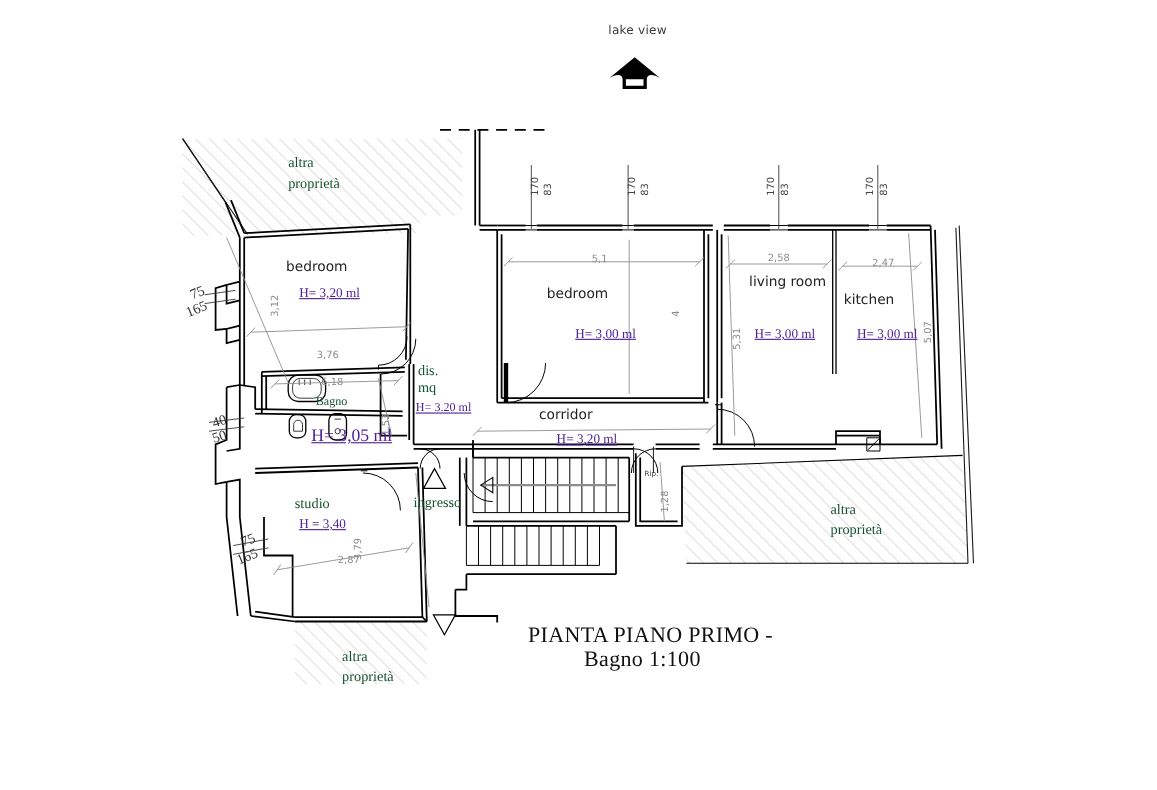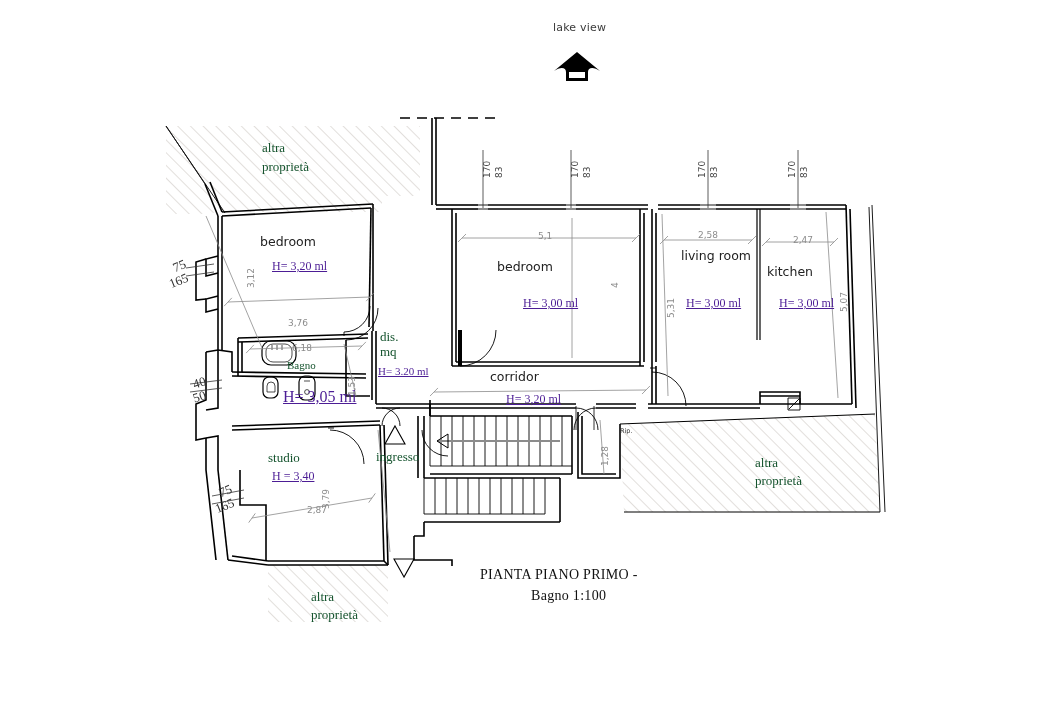--- a/index.html
+++ b/index.html
@@ -12,21 +12,21 @@
   }
   #plan{position:absolute;left:0;top:0;width:1052px;height:718px;}
 
   .lbl{position:absolute;white-space:nowrap;color:#1a1a1a;}
   .lbl-room{font-family:"DejaVu Sans", sans-serif;font-size:12.5px;color:#222;}
   .lbl-h{font-family:"Liberation Serif", serif;font-size:12px;color:#4c1d95;text-decoration:underline;}
   .lbl-serif{font-family:"Liberation Serif", serif;font-size:13px;color:#14532d;}
   .lbl-dim{font-family:"DejaVu Sans", sans-serif;font-size:9px;color:#8c8c8c;}
   .lbl-dim-dark{font-family:"Liberation Serif", serif;font-size:13px;color:#333;}
   .lbl-tiny{font-family:"DejaVu Sans", sans-serif;font-size:6.5px;color:#333;}
-  .lbl-title{font-family:"Liberation Serif", serif;font-size:14px;color:#111;letter-spacing:.3px;}
+  .lbl-title{font-family:"Liberation Serif", serif;font-size:20px;color:#111;letter-spacing:.3px;}
   .lbl-lake{font-family:"DejaVu Sans", sans-serif;font-size:11px;color:#3b3b3b;letter-spacing:.2px;}
 
   .rot90{transform:rotate(-90deg);transform-origin:0 0;}
 </style>
 </head>
 <body>
 
 <div id="page">
 
   <svg id="plan" viewBox="0 0 1052 718">
@@ -322,21 +322,21 @@
   <div class="lbl lbl-room" style="left:490px;top:369px;">corridor</div>
   <div class="lbl lbl-h" style="left:506px;top:392px;">H= 3,20 ml</div>
 
   <div class="lbl lbl-room" style="left:681px;top:248px;">living room</div>
   <div class="lbl lbl-h" style="left:686px;top:296px;">H= 3,00 ml</div>
 
   <div class="lbl lbl-room" style="left:767px;top:264px;">kitchen</div>
   <div class="lbl lbl-h" style="left:779px;top:296px;">H= 3,00 ml</div>
 
   <div class="lbl lbl-serif" style="left:376px;top:449px;">ingresso</div>
-  <div class="lbl lbl-tiny" style="left:620px;top:427px;">Rip.</div>
+  <div class="lbl lbl-tiny" style="left:586px;top:427px;">Rip.</div>
 
   <div class="lbl lbl-dim" style="left:288px;top:282px;margin-top:36px;">3,76</div>
   <div class="lbl lbl-dim rot90" style="left:246px;top:288px;">3,12</div>
   <div class="lbl lbl-dim" style="left:292px;top:343px;">6,18</div>
   <div class="lbl lbl-dim rot90" style="left:347px;top:396px;">1,53</div>
   <div class="lbl lbl-dim rot90" style="left:321px;top:509px;">3,79</div>
   <div class="lbl lbl-dim" style="left:307px;top:505px;">2,87</div>
 
   <div class="lbl lbl-dim" style="left:538px;top:231px;">5,1</div>
   <div class="lbl lbl-dim rot90" style="left:610px;top:288px;">4</div>

